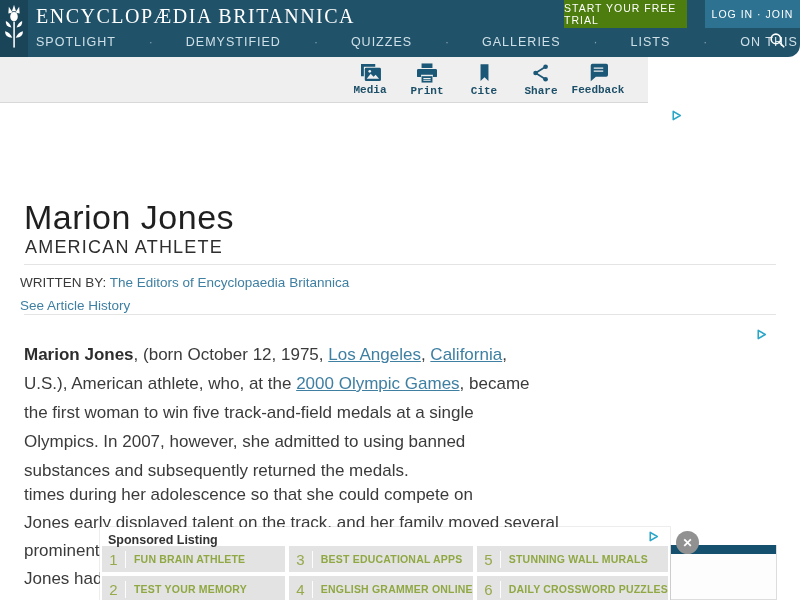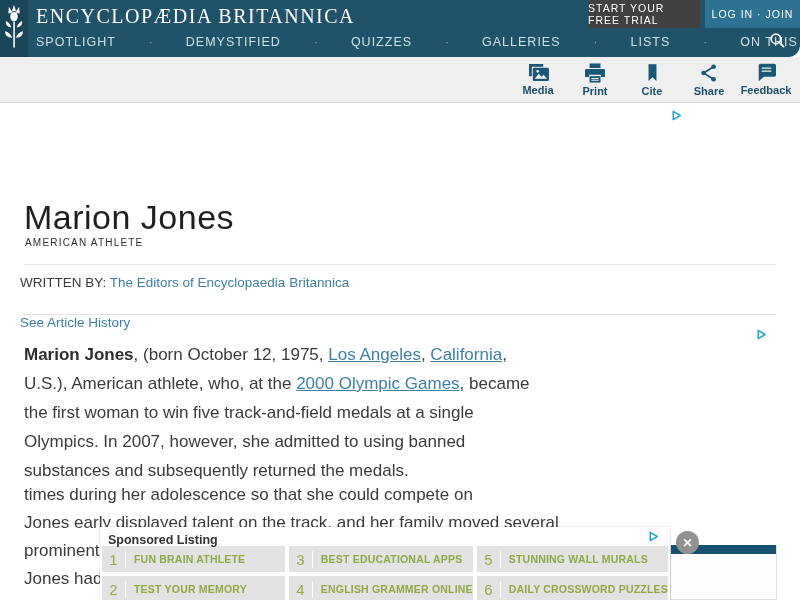--- a/index.html
+++ b/index.html
@@ -8,47 +8,47 @@
   body { position:relative; }
 
   
   .header { position:absolute; top:0; left:0; width:800px; height:57px; background:#205269;border-radius:12px; }
   .logo-strip { position:absolute; left:0; top:0; width:28px; height:57px; background:#1a4559;
                 display:flex; align-items:center; justify-content:center; }
   .brand { position:absolute; left:36px; top:5px; color:#fff;
            font-family:"Liberation Serif", serif; font-size:20px; letter-spacing:1.5px; white-space:nowrap; }
   .hdr-btn { position:absolute; top:0; height:28px; display:flex; align-items:center; justify-content:center;
              font-size:10.5px; letter-spacing:1px; color:#fff; cursor:pointer; }
-  .trial { left:588px; width:112px; background:#404040; }
+  .trial { left:564px; width:123px; background:#4d7c0f; }
   .login { left:705px; width:95px; background:#2e7291; }
   .nav { position:absolute; left:36px; top:30px; height:24px; display:flex; align-items:center;gap:23px; }
   .nav a { color:#cfe0e8; text-decoration:none; font-size:12.5px; letter-spacing:1px; white-space:nowrap; }
   .nav .dot { color:rgba(255,255,255,.45); margin:0 10px; font-size:12px; }
   .search-btn { position:absolute; right:12px; top:31px; width:20px; height:20px; cursor:pointer; }
 
   
-  .toolbar { position:absolute; top:57px; left:0; width:800px; height:46px; background:#efefef;
+  .toolbar { position:absolute; top:57px; left:0; width:648px; height:46px; background:#efefef;
              border-bottom:1px solid #d8d8d8; display:flex; justify-content:flex-end;
-             align-items:center; padding-right:10px; gap:9px; }
+             align-items:center; padding-right:26px; gap:9px;font-family:Liberation Mono, monospace; }
   .tool { width:48px; display:flex; flex-direction:column; align-items:center; gap:2px; cursor:pointer; }
   .tool svg { display:block; }
   .tool .tlabel { font-size:11px; font-weight:bold; color:#1d5068; }
 
   
   .adchoices { position:absolute; width:13px; height:13px; cursor:pointer; }
   .adc-top { left:670px; top:108px; }
   .adc-right { left:755px; top:327px; }
 
   .title { position:absolute; left:24px; top:198px; font-size:34px; color:#1f1f1f; letter-spacing:.5px; }
-  .subtitle { position:absolute; left:25px; top:237px; font-size:10px; letter-spacing:1.2px; color:#2e2e2e; }
+  .subtitle { position:absolute; left:25px; top:237px; font-size:18px; letter-spacing:1.2px; color:#2e2e2e; }
   .rule { position:absolute; left:24px; width:752px; height:1px; background:#e4e4e4; }
   .rule1 { top:264px; } .rule2 { top:314px; }
   .byline { position:absolute; left:20px; top:274px; font-size:13.5px; color:#3a3a3a; line-height:18px; }
   .byline a { color:#3e7fa2; text-decoration:none; }
-  .byline .row2 { margin-top:22px; }
+  .byline .row2 { margin-top:5px; }
 
   .para1 { position:absolute; left:24px; top:340px; width:508px;
            font-size:17px; line-height:29px; color:#3b3b3b; }
   .para1 b { color:#2d2d2d; }
   .para1 a { color:#3e7fa2; text-decoration:underline; }
   .para2 { position:absolute; left:24px; top:481px; width:508px;
            font-size:17px; line-height:28px; color:#3b3b3b; }
   .para2 div { white-space:nowrap; }
 
   

